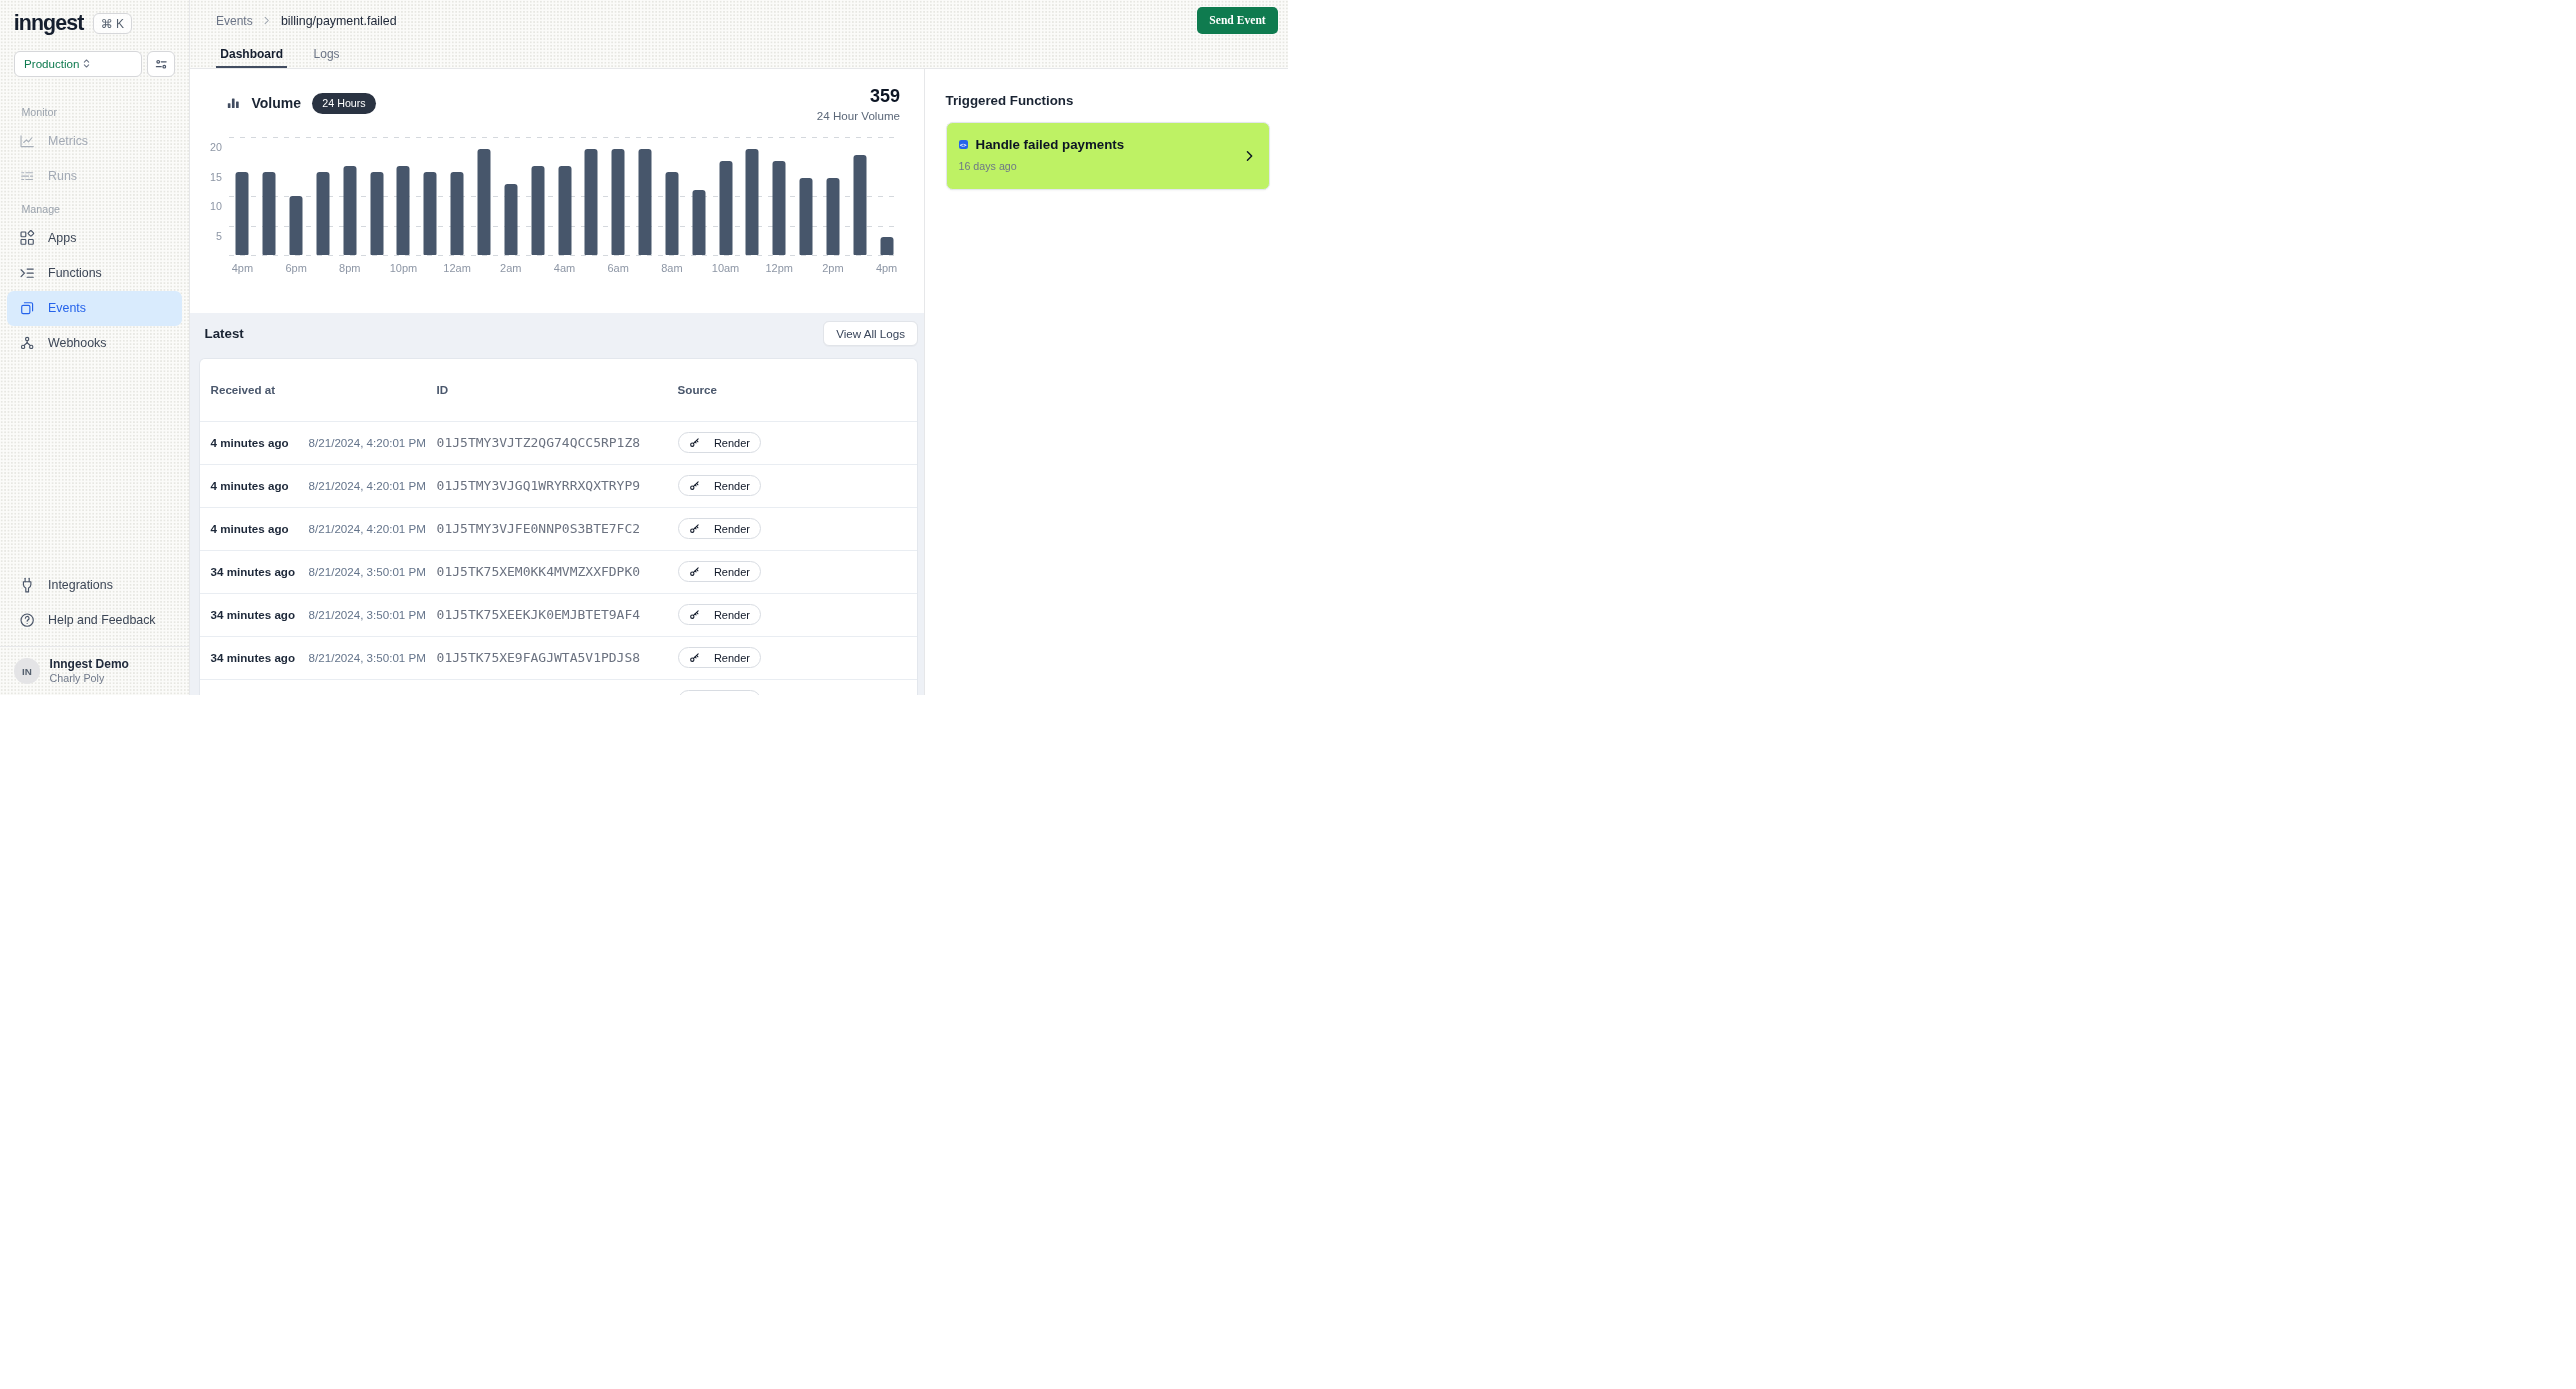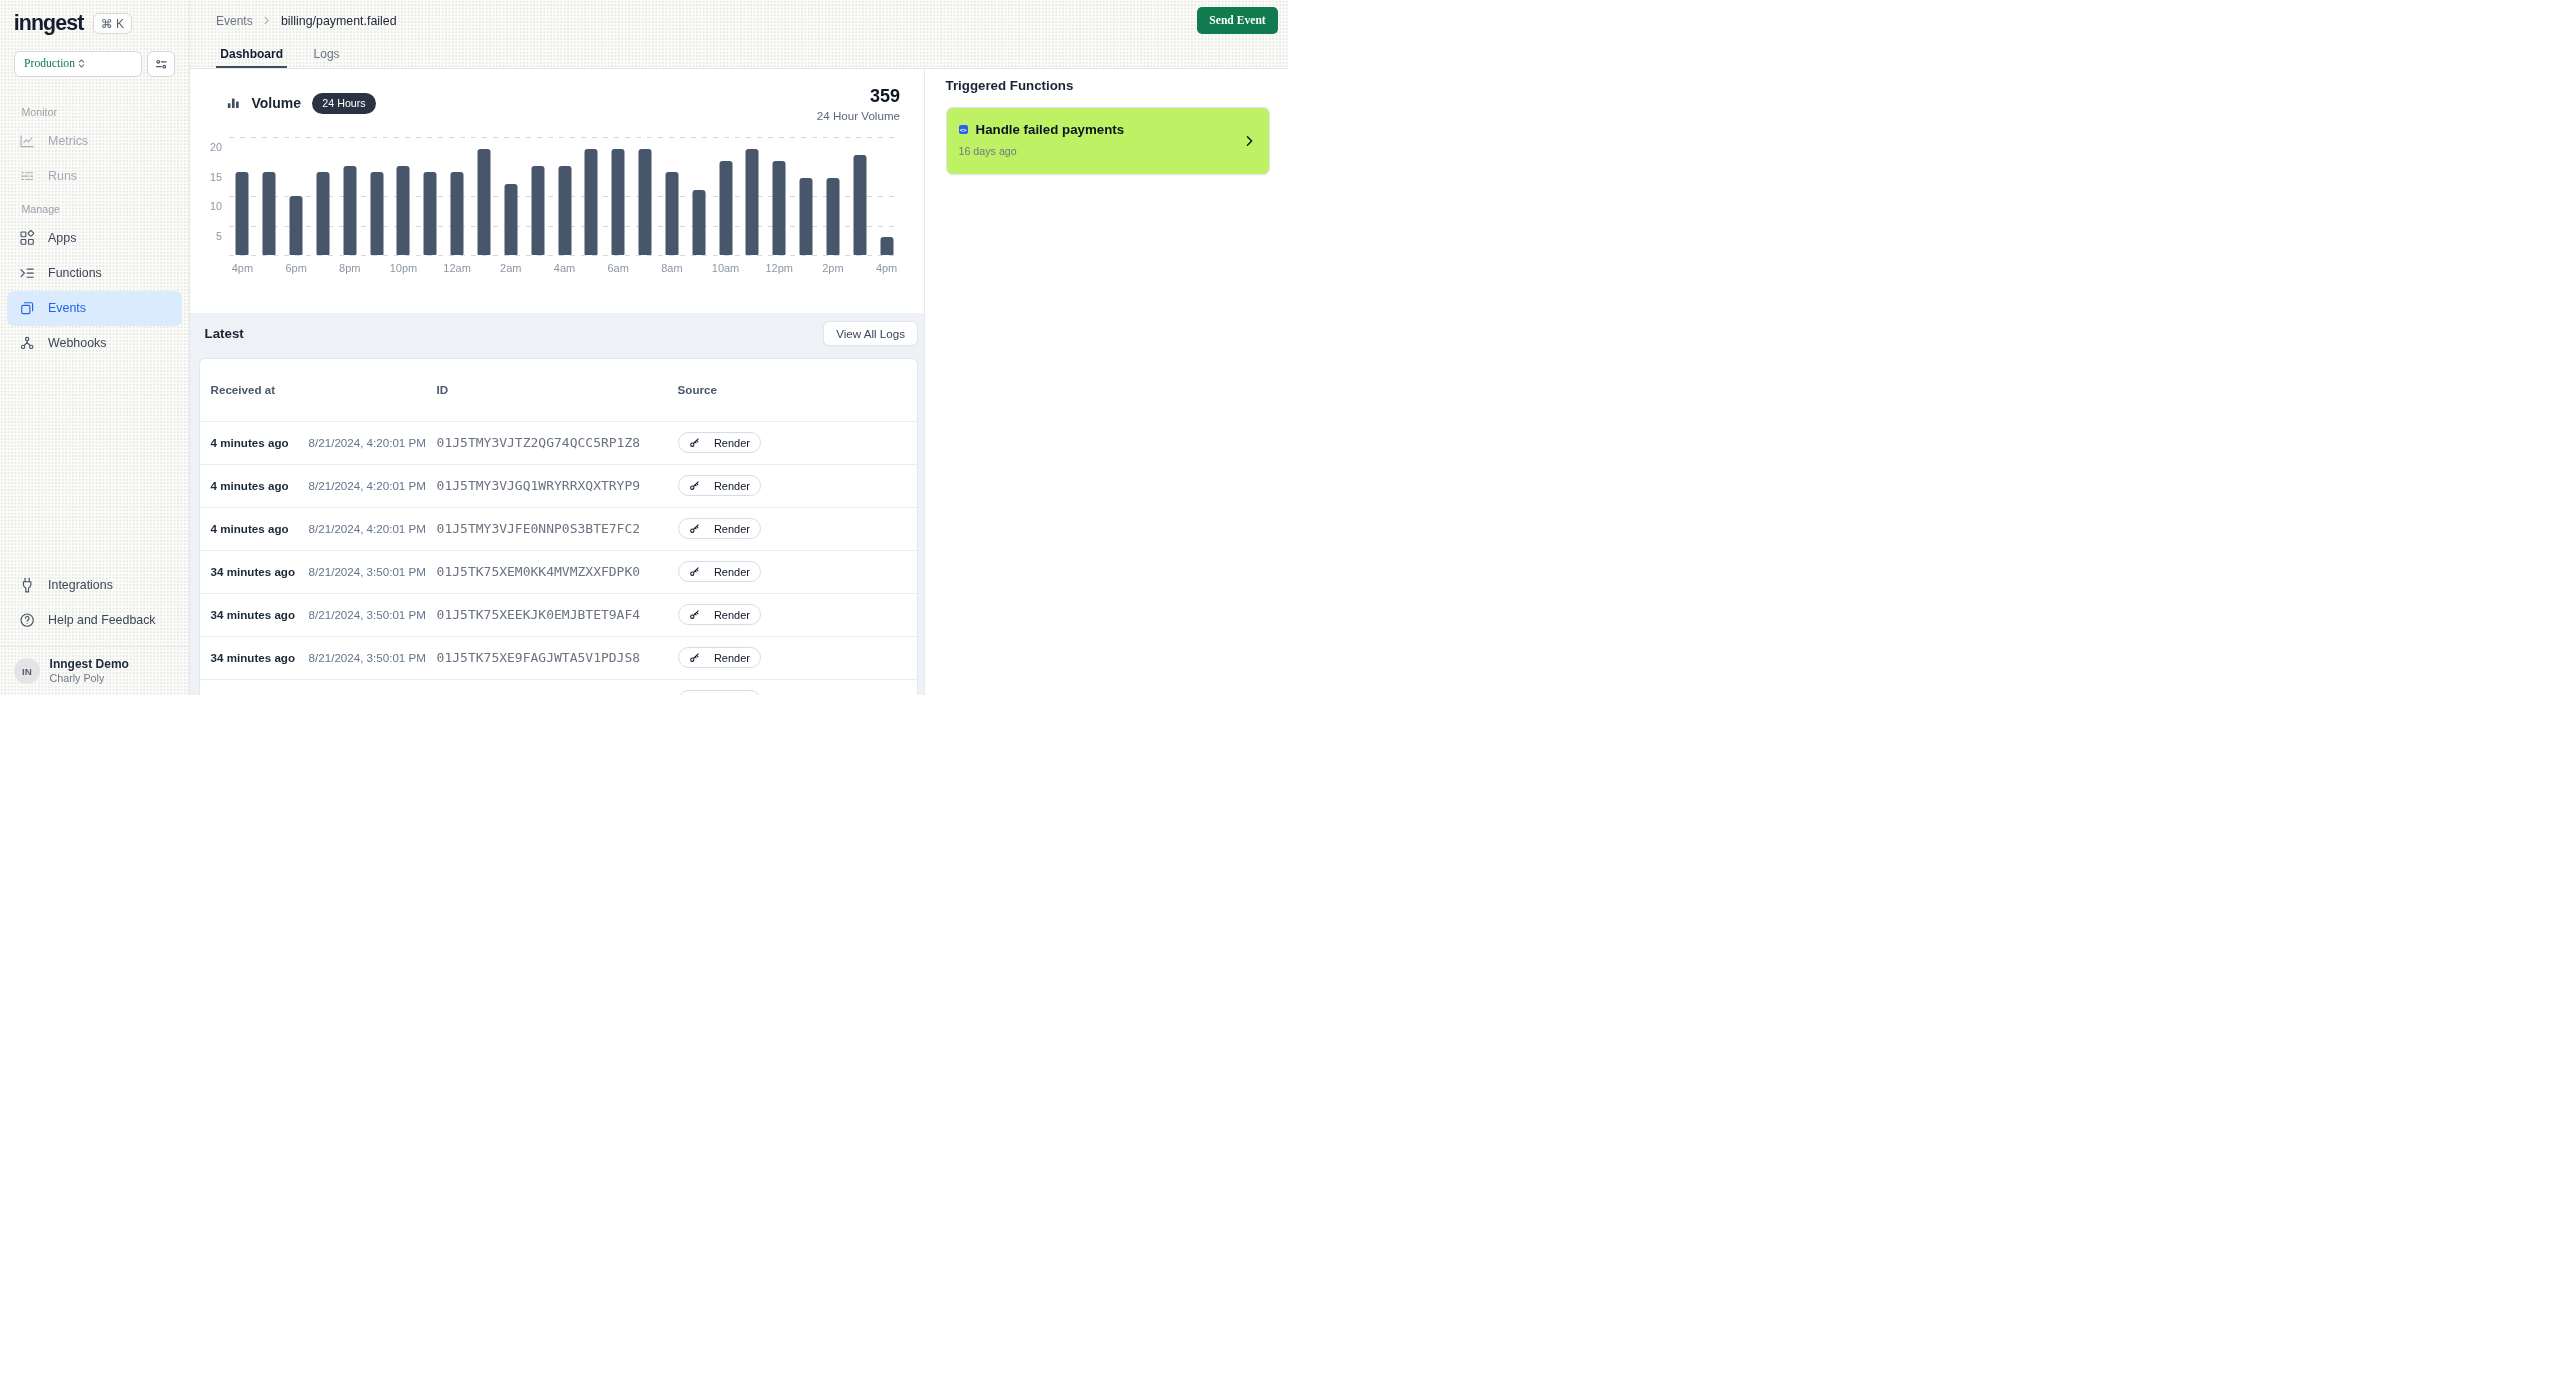--- a/index.html
+++ b/index.html
@@ -8,21 +8,21 @@
   .app{width:1288px;height:695px;display:flex;font-family:"Liberation Sans",sans-serif;color:#1f2a3d;font-size:12px;}
   .dotted{background-color:#fbfbf9;background-image:radial-gradient(circle,#e7e7e2 0.7px,transparent 0.9px);background-size:3.4px 3.4px;}
 
   
   .sidebar{width:190px;min-width:190px;height:100%;border-right:0.9px solid #e6e7e9;display:flex;flex-direction:column;}
   .logo-row{display:flex;align-items:center;gap:9.4px;padding:11px 13.7px 0 13.7px;}
   .logo{font-size:21.4px;font-weight:800;letter-spacing:-0.9px;color:#151e2e;cursor:pointer;}
   .kbd-btn{display:inline-flex;align-items:center;gap:3.4px;border:0.9px solid #d6d7da;background:rgba(255,255,255,.8);border-radius:6px;padding:2.6px 6.8px;font-size:10.7px;color:#55606e;font-family:inherit;cursor:pointer;}
   .kbd-btn .cmd{font-size:12px;}
   .env-row{display:flex;gap:5.1px;padding:0 13.7px;margin-top:14.5px;}
-  .env-select{flex:1;display:flex;align-items:center;height:26.5px;background:#fff;border:0.9px solid #d6d7da;border-radius:6px;padding:0 6.8px 0 9.4px;cursor:pointer;font-family:Liberation Serif, serif;}
+  .env-select{flex:1;display:flex;align-items:center;height:26.5px;background:#fff;border:0.9px solid #d6d7da;border-radius:6px;padding:0 6.8px 0 9.4px;cursor:pointer;font-family:Liberation Sans, sans-serif;}
   .env-select .env-label{color:#0e7a4f;font-size:11.6px;font-weight:500;}
   .env-gear{width:28px;height:26.5px;display:flex;align-items:center;justify-content:center;background:#fff;border:0.9px solid #d6d7da;border-radius:6px;cursor:pointer;}
   .nav{margin-top:20.5px;}
   .nav-label{font-size:10.7px;color:#9ba3ad;margin:8.6px 0 5.1px 21.4px;font-weight:500;}
   .nav-item{display:flex;align-items:center;gap:13px;height:35px;margin:0 6.8px;padding:0 12px;border-radius:6.8px;cursor:pointer;color:#3c4656;font-size:12.4px;}
   .nav-item .nav-ic{display:flex;align-items:center;justify-content:center;width:16.3px;height:16.3px;color:#4a5568;}
   .nav-item.disabled{color:#a2a9b4;}
   .nav-item.disabled .nav-ic{color:#a9b0ba;}
   .nav-item.active{background:#d9ebfd;color:#2563eb;font-weight:500;}
   .nav-item.active .nav-ic{color:#2563eb;}
@@ -74,21 +74,21 @@
   .lrow.lhead{height:62px;font-size:11.6px;font-weight:700;color:#4a576c;}
   .lrow.ldata{height:43px;border-top:0.9px solid #e9edf2;cursor:pointer;}
   .cell-rel{font-size:11.6px;font-weight:700;color:#1d2839;}
   .cell-ts{font-size:11.6px;color:#64748b;}
   .cell-id{font-family:"DejaVu Sans Mono",monospace;font-size:13px;color:#6b7280;}
   .src-badge{display:inline-flex;align-items:center;gap:14px;border:0.9px solid #d8dce2;border-radius:855px;background:#fff;padding:3.4px 10.3px;font-size:11px;font-weight:500;color:#101828;width:fit-content;}
   .src-badge svg{display:block;}
 
   
   .right-panel{flex:1;border-left:0.9px solid #e6e7e9;background:#fff;padding:0 18px 0 20.5px;}
-  .rp-title{font-size:13.3px;font-weight:700;color:#1a2433;margin:9px 0 0 0;}
+  .rp-title{font-size:13.3px;font-weight:700;color:#1a2433;margin:24px 0 0 0;}
   .fn-card{position:relative;margin-top:13.7px;border:0.9px solid #e3e7ed;border-radius:6.8px;background:#bef264;box-shadow:0 0.9px 1.7px rgba(16,24,40,.04);padding:14.5px 38px 17px 12px;cursor:pointer;}
   .fn-row{display:flex;align-items:center;gap:7.7px;}
   .fn-ic{width:9.4px;height:9.4px;border-radius:2.1px;background:#2563eb;color:#fff;display:flex;align-items:center;justify-content:center;font-size:5.6px;font-weight:700;font-family:"DejaVu Sans Mono",monospace;flex:0 0 auto;}
   .fn-name{font-size:13.3px;font-weight:700;color:#0c1524;}
   .fn-time{font-size:10.7px;color:#6e7887;margin-top:7.7px;}
   .fn-chev{position:absolute;right:13px;top:50%;transform:translateY(-50%);color:#0c1524;display:flex;}
 </style>
 </head>
 <body>
 

